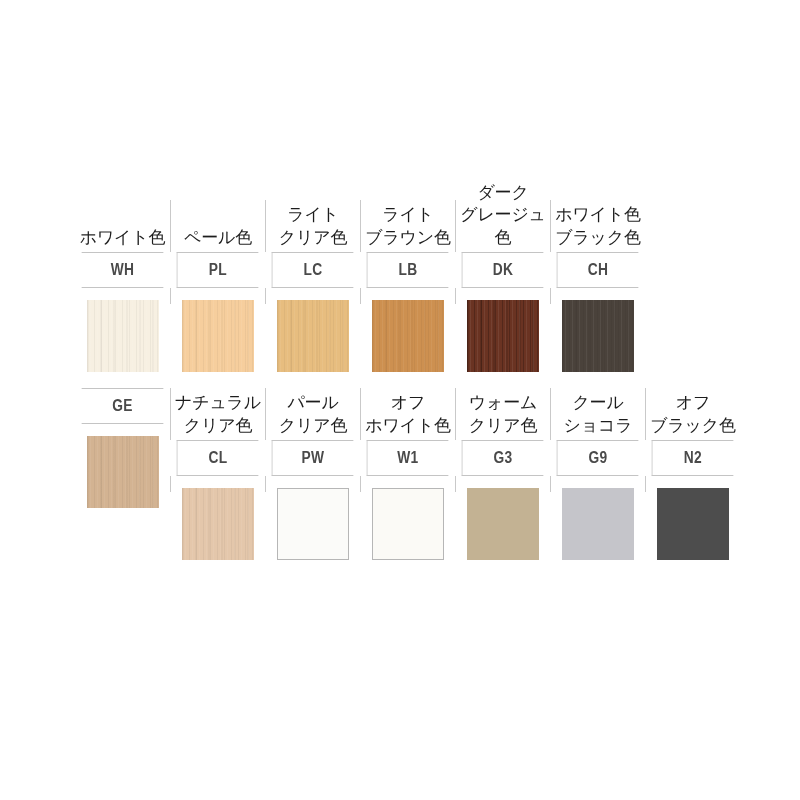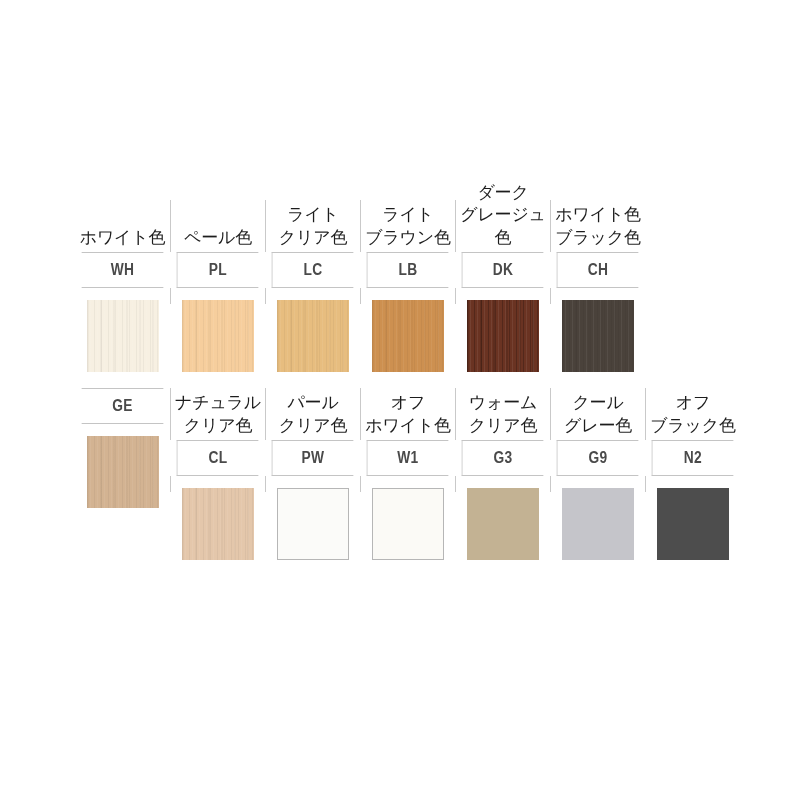--- a/index.html
+++ b/index.html
@@ -197,21 +197,21 @@
         <div class="col">
           <div class="hdr-name">ウォーム
 クリア色</div>
           <div class="hdr-code">G3</div>
           <div class="sw-cell">
             <div class="swatch" style="background: rgb(195, 178, 147);"></div>
           </div>
         </div>
         <div class="col">
           <div class="hdr-name">クール
-グレー色</div>
+ショコラ</div>
           <div class="hdr-code">G9</div>
           <div class="sw-cell">
             <div class="swatch" style="background: rgb(197, 197, 202);"></div>
           </div>
         </div>
         <div class="col">
           <div class="hdr-name">オフ
 ブラック色</div>
           <div class="hdr-code">N2</div>
           <div class="sw-cell">

